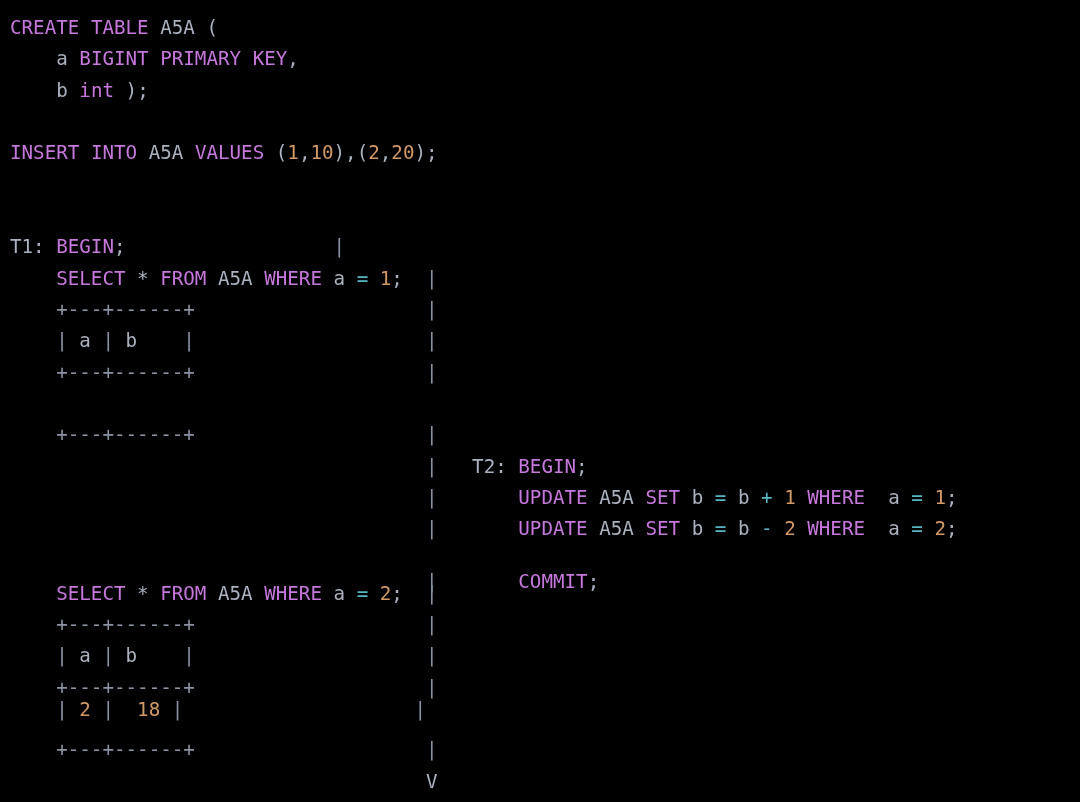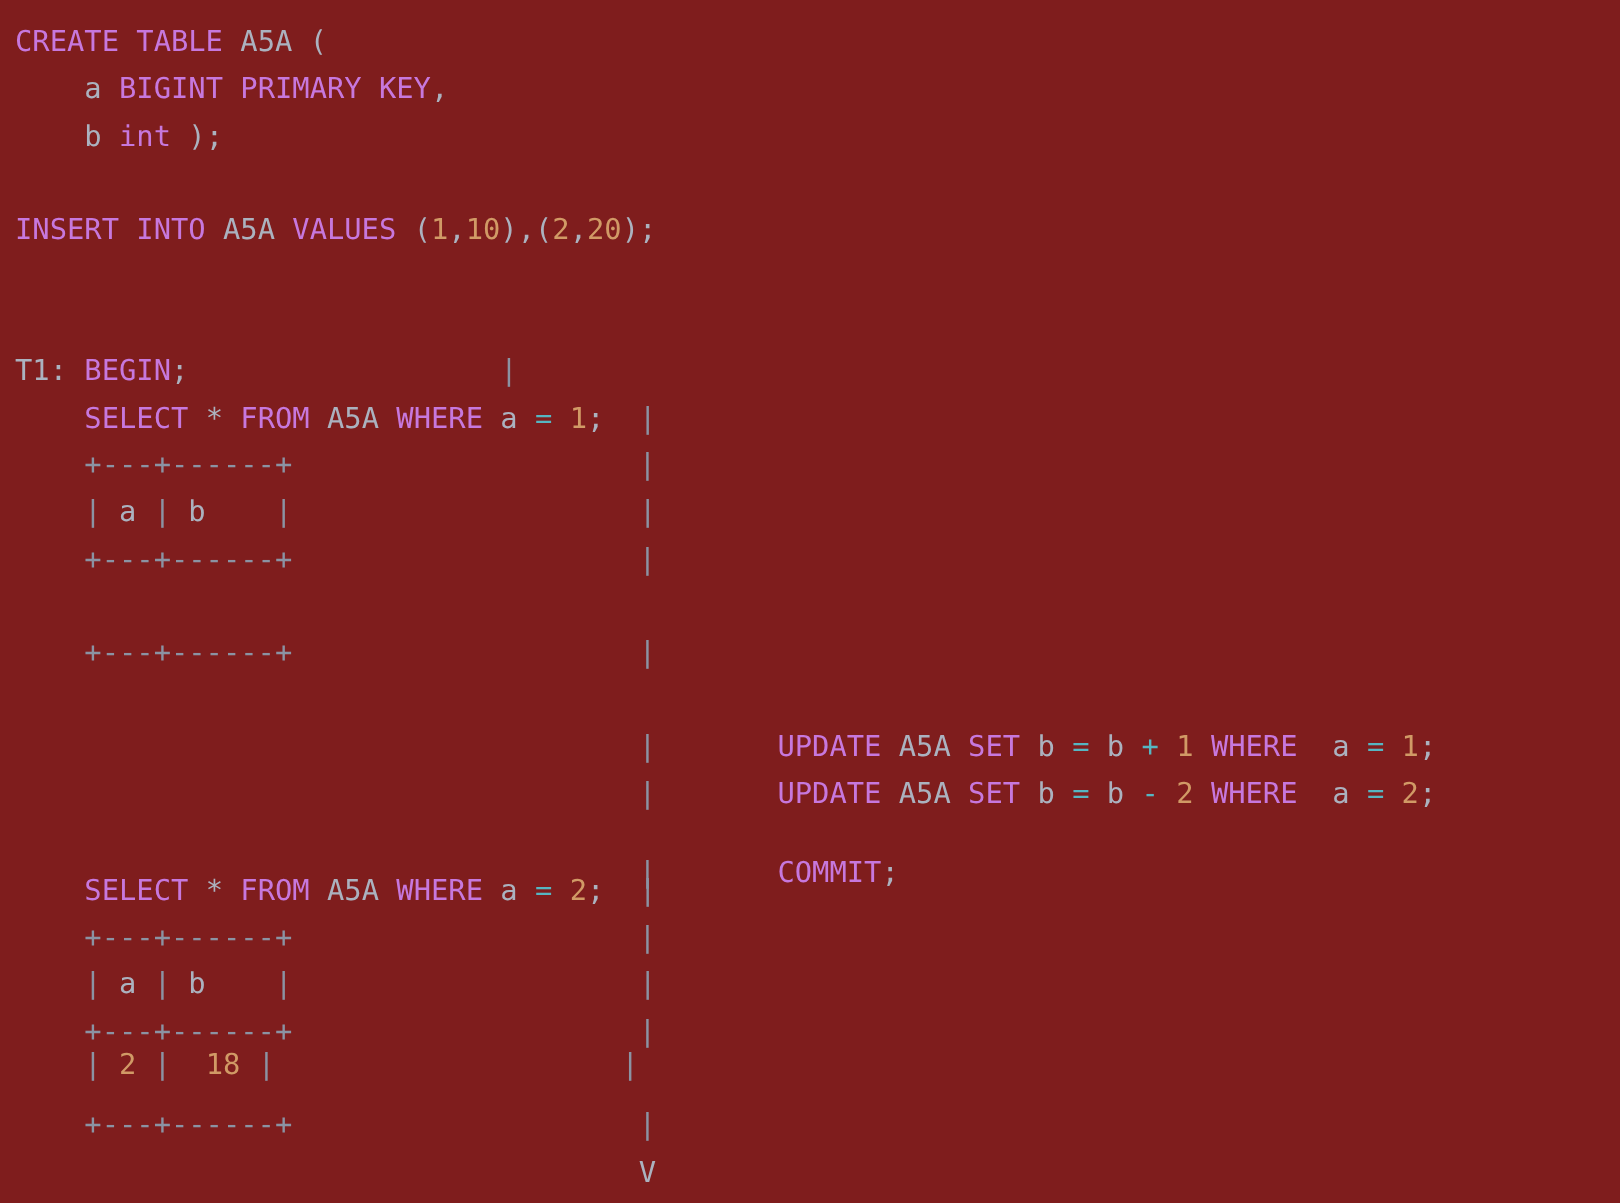--- a/index.html
+++ b/index.html
@@ -12,21 +12,21 @@
     width: 1080px;
     height: 802px;
     overflow: hidden;
     font-family: "DejaVu Sans Mono", "Liberation Mono", monospace;
   }
 
   #code-surface {
     position: relative;
     width: 1080px;
     height: 802px;
-    background: #7f1d1d;
+    background: #000000;
     padding: 0;
     box-sizing: border-box;
   }
 
   .code-line {
     position: absolute;
     left: 10px;
     white-space: pre;
     font-family: "DejaVu Sans Mono", "Liberation Mono", monospace;
     font-size: 19.2px;
@@ -68,20 +68,21 @@
 
   <div class="code-line" style="top:294px"><span class="tok-pun">    </span><span class="tok-rule">+---+------+</span><span class="tok-pun">                    </span><span class="tok-pipe">|</span></div>
 
   <div class="code-line" style="top:325.3px"><span class="tok-pun">    </span><span class="tok-rule">| </span><span class="tok-id">a</span><span class="tok-rule"> | </span><span class="tok-id">b</span><span class="tok-rule">    |</span><span class="tok-pun">                    </span><span class="tok-pipe">|</span></div>
 
   <div class="code-line" style="top:356.6px"><span class="tok-pun">    </span><span class="tok-rule">+---+------+</span><span class="tok-pun">                    </span><span class="tok-pipe">|</span></div>
 
 
   <div class="code-line" style="top:419.2px"><span class="tok-pun">    </span><span class="tok-rule">+---+------+</span><span class="tok-pun">                    </span><span class="tok-pipe">|</span></div>
 
+  <div class="code-line" style="top:450.5px"><span class="tok-pun">                                    </span><span class="tok-pipe">|</span><span class="tok-pun">   </span><span class="tok-lbl">T2:</span><span class="tok-pun"> </span><span class="tok-kw">BEGIN</span><span class="tok-pun">;</span></div>
 
   <div class="code-line" style="top:481.8px"><span class="tok-pun">                                    </span><span class="tok-pipe">|</span><span class="tok-pun">       </span><span class="tok-kw">UPDATE</span><span class="tok-pun"> </span><span class="tok-id">A5A</span><span class="tok-pun"> </span><span class="tok-kw">SET</span><span class="tok-pun"> </span><span class="tok-id">b</span><span class="tok-pun"> </span><span class="tok-op">=</span><span class="tok-pun"> </span><span class="tok-id">b</span><span class="tok-pun"> </span><span class="tok-op">+</span><span class="tok-pun"> </span><span class="tok-num">1</span><span class="tok-pun"> </span><span class="tok-kw">WHERE</span><span class="tok-pun">  </span><span class="tok-id">a</span><span class="tok-pun"> </span><span class="tok-op">=</span><span class="tok-pun"> </span><span class="tok-num">1</span><span class="tok-pun">;</span></div>
 
   <div class="code-line" style="top:513.1px"><span class="tok-pun">                                    </span><span class="tok-pipe">|</span><span class="tok-pun">       </span><span class="tok-kw">UPDATE</span><span class="tok-pun"> </span><span class="tok-id">A5A</span><span class="tok-pun"> </span><span class="tok-kw">SET</span><span class="tok-pun"> </span><span class="tok-id">b</span><span class="tok-pun"> </span><span class="tok-op">=</span><span class="tok-pun"> </span><span class="tok-id">b</span><span class="tok-pun"> </span><span class="tok-op">-</span><span class="tok-pun"> </span><span class="tok-num">2</span><span class="tok-pun"> </span><span class="tok-kw">WHERE</span><span class="tok-pun">  </span><span class="tok-id">a</span><span class="tok-pun"> </span><span class="tok-op">=</span><span class="tok-pun"> </span><span class="tok-num">2</span><span class="tok-pun">;</span></div>
 
   <div class="code-line" style="top:566px"><span class="tok-pun">                                    </span><span class="tok-pipe">|</span><span class="tok-pun">       </span><span class="tok-kw">COMMIT</span><span class="tok-pun">;</span></div>
 
   <div class="code-line" style="top:577.7px"><span class="tok-pun">    </span><span class="tok-kw">SELECT</span><span class="tok-pun"> </span><span class="tok-star">*</span><span class="tok-pun"> </span><span class="tok-kw">FROM</span><span class="tok-pun"> </span><span class="tok-id">A5A</span><span class="tok-pun"> </span><span class="tok-kw">WHERE</span><span class="tok-pun"> </span><span class="tok-id">a</span><span class="tok-pun"> </span><span class="tok-op">=</span><span class="tok-pun"> </span><span class="tok-num">2</span><span class="tok-pun">;</span><span class="tok-pun">  </span><span class="tok-pipe">|</span></div>
 
   <div class="code-line" style="top:609px"><span class="tok-pun">    </span><span class="tok-rule">+---+------+</span><span class="tok-pun">                    </span><span class="tok-pipe">|</span></div>

